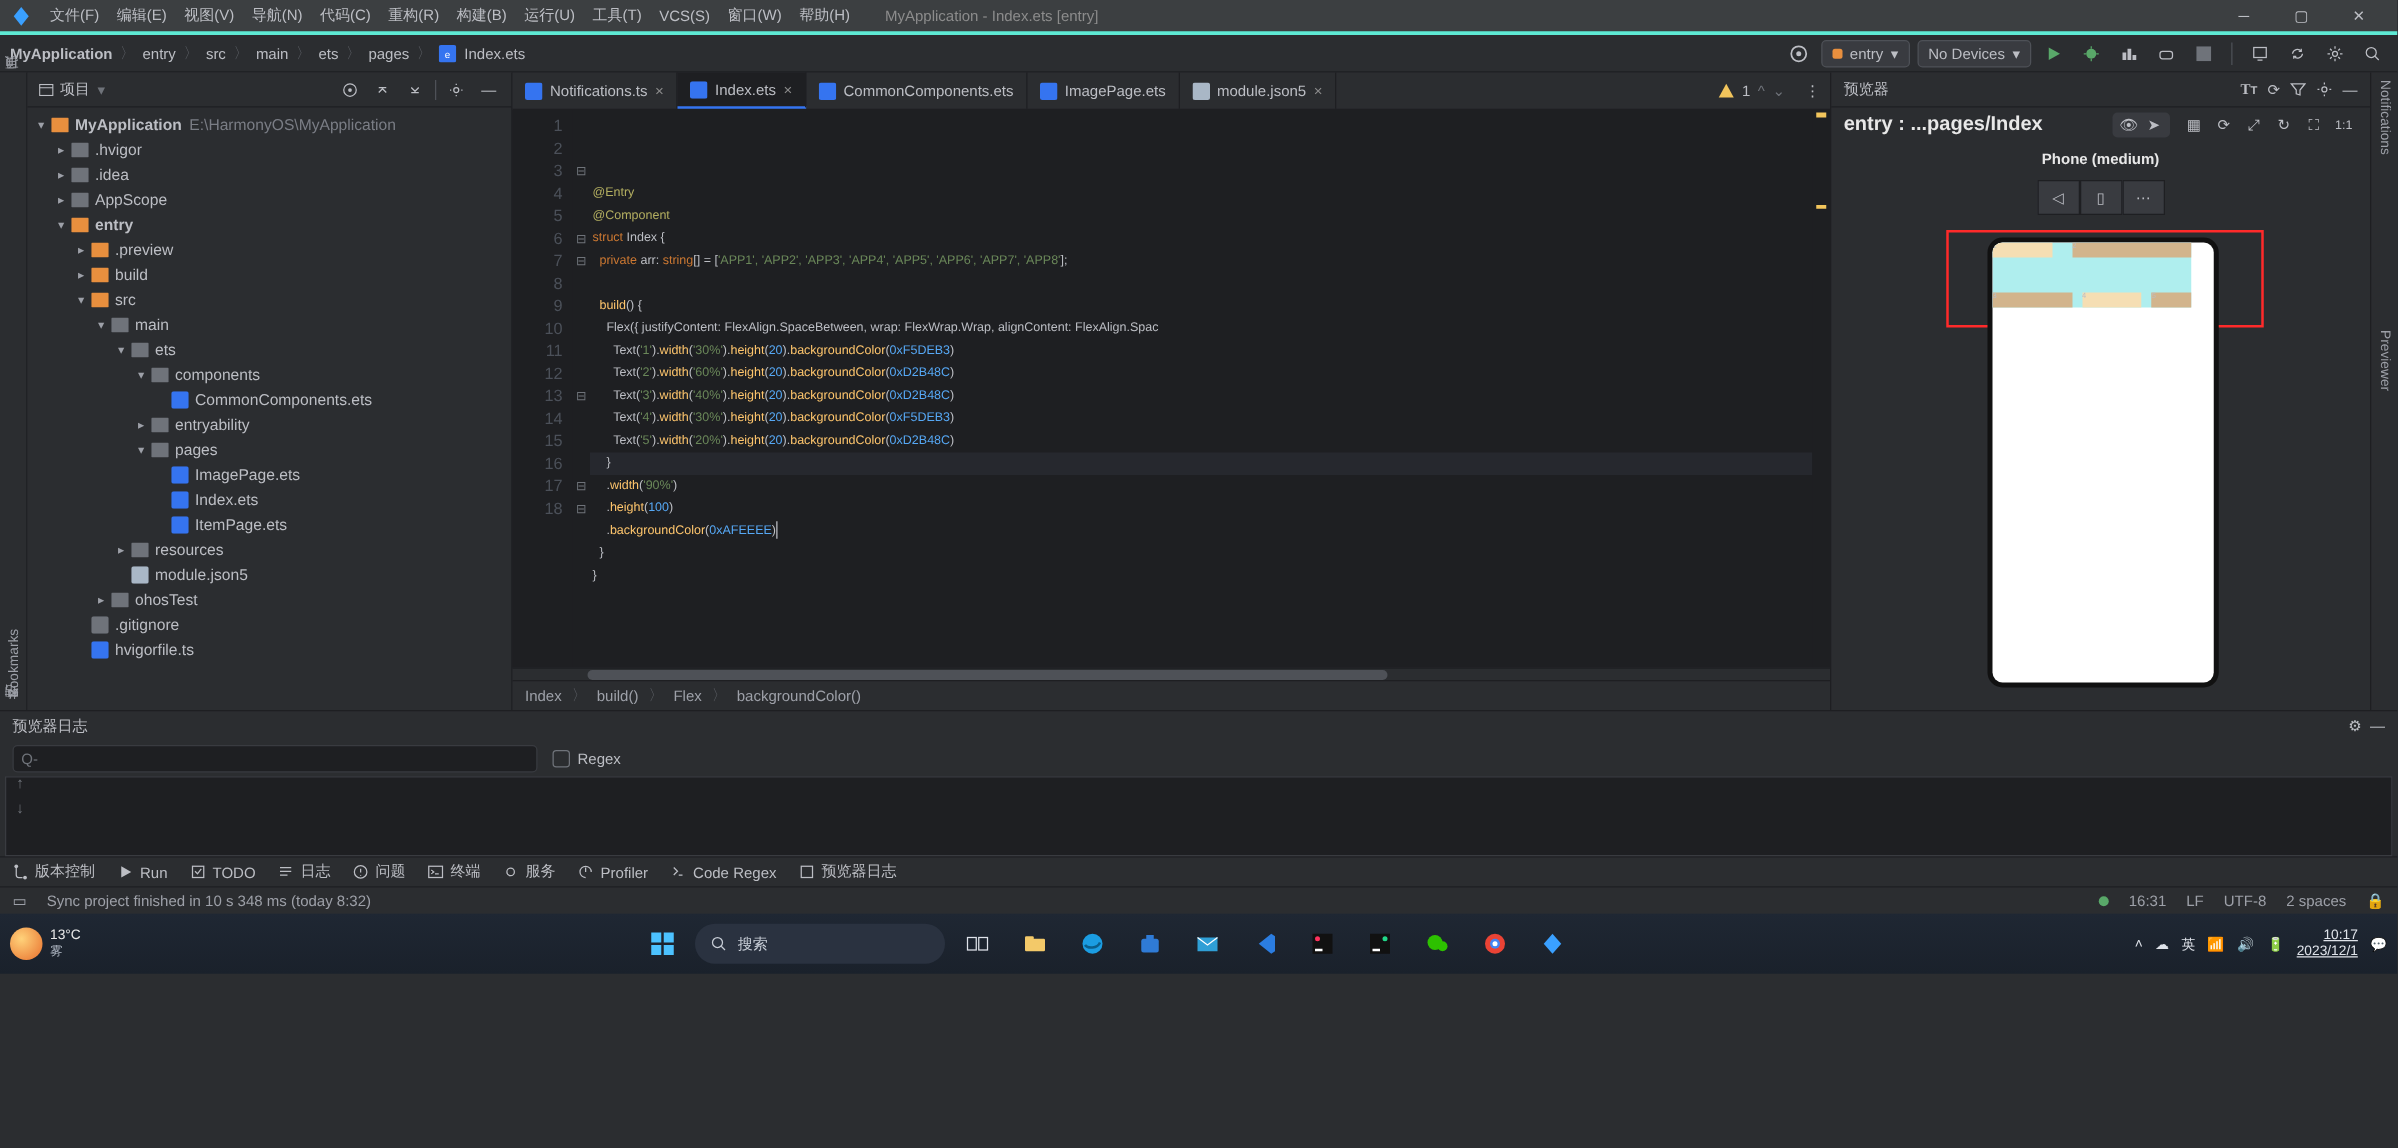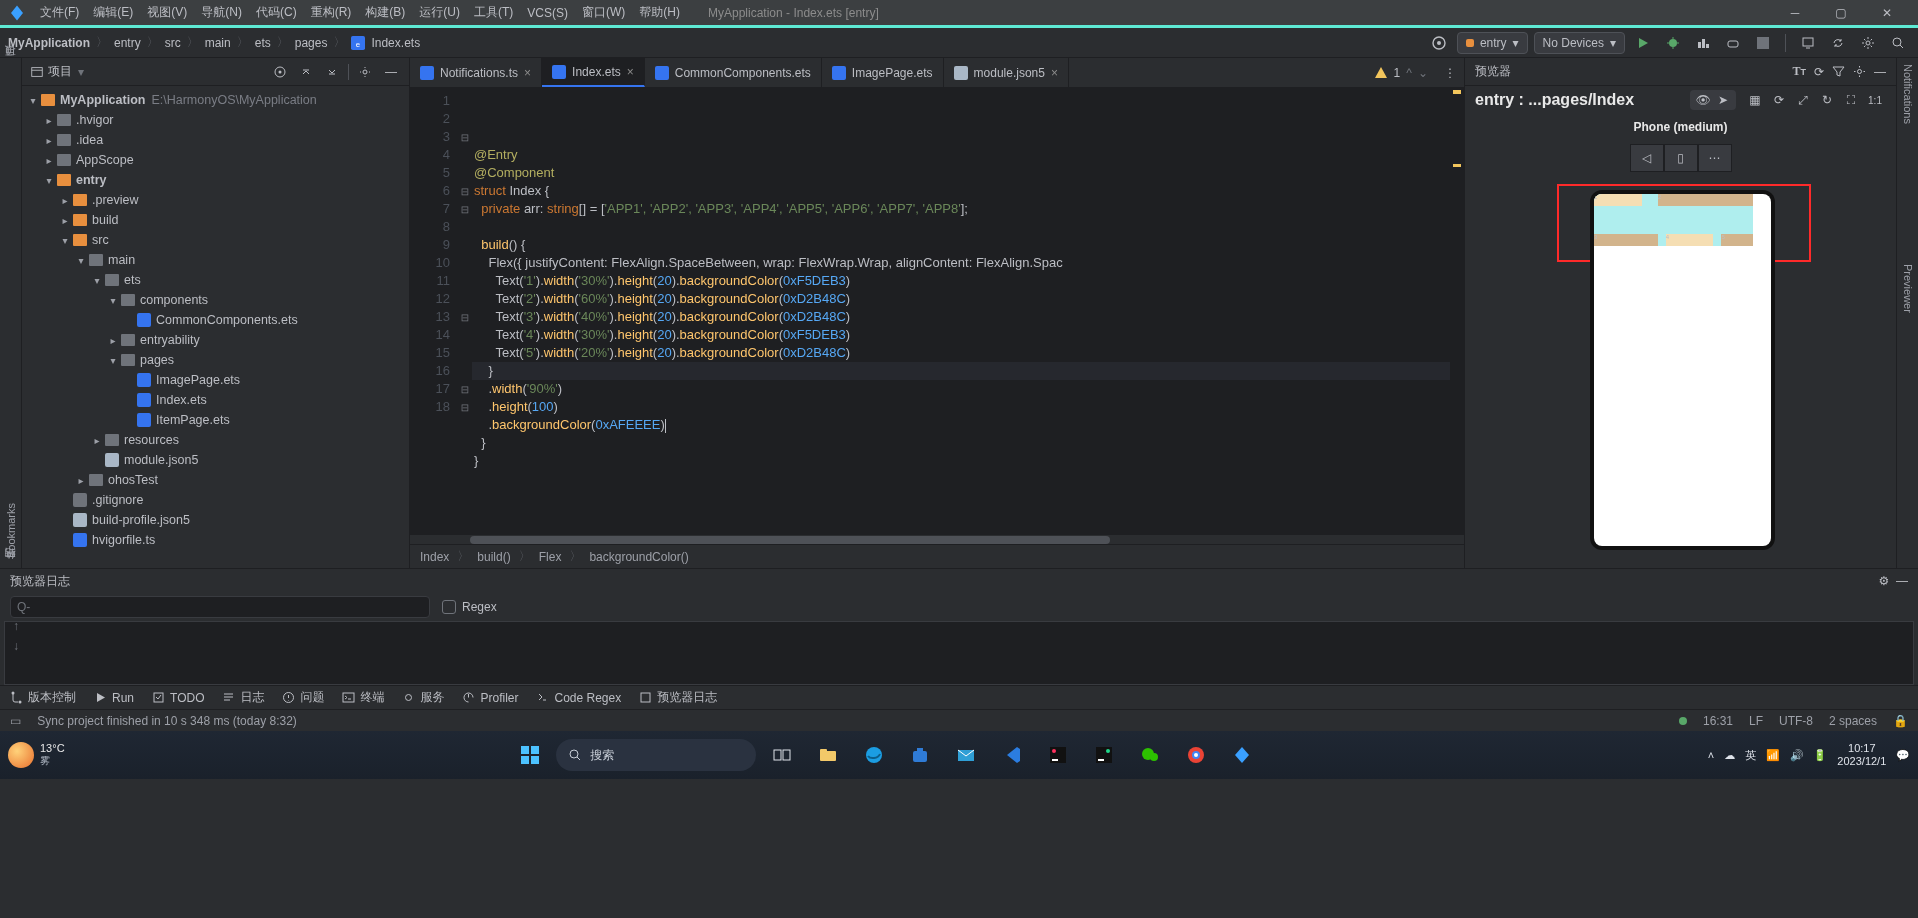--- a/index.html
+++ b/index.html
@@ -49,21 +49,21 @@
   .tab .fi{width:14px;height:14px;}
   .tab.active { background:#1e1f22; border-bottom:2px solid #3574f0;}
   .tab .close{font-size:12px;color:#8c8c8c;}
   .tabs .spacer{flex:1;}
   .ed-warn { display:flex; align-items:center; gap:6px; padding:0 8px;}
   .ed-warn .yt{ width:14px;height:14px;}
   .ed-body { flex:1; display:flex; overflow:hidden; position:relative;}
   .gutter { width:48px; background:#1e1f22; color:#4b5059; text-align:right; padding:4px 8px 4px 0; font-family:Consolas,monospace; font-size:13px; line-height:18px;}
   .foldg { width:14px; background:#1e1f22; padding-top:4px; display:flex; flex-direction:column; align-items:center;}
   .foldg span{ height:18px; color:#6f737a; font-size:10px; display:flex; align-items:center;}
-  .code { flex:1; font-family:Consolas,monospace; font-size:13px; line-height:18px; padding:4px 0 0 2px; white-space:pre; color:#bcbec4; overflow:hidden; position:relative;}
+  .code { flex:1; font-family:Consolas,monospace; font-size:10px; line-height:18px; padding:4px 0 0 2px; white-space:pre; color:#bcbec4; overflow:hidden; position:relative;}
   .code .hl-line{ position:absolute; left:0; right:0; height:18px; background:#26282e; top:274px; z-index:0;}
   .c-ann{color:#b3ae60;}
   .c-kw{color:#cc7832;}
   .c-id{color:#bcbec4;}
   .c-ty{color:#cc7832;}
   .c-str{color:#6a8759;}
   .c-num{color:#56a8f5;}
   .c-fn{color:#ffc66d;}
   .c-op{color:#bcbec4;}
   .c-hex{color:#56a8f5;}
@@ -110,21 +110,21 @@
   .statusbar .spacer{flex:1;}
   .statusbar .dot{width:8px;height:8px;border-radius:50%;background:#59a869;}
   .taskbar { height:48px; background:linear-gradient(#1f2733,#1a212b); display:flex; align-items:center; padding:0 8px;}
   .taskbar .left,.taskbar .right{ display:flex; align-items:center; gap:8px;}
   .taskbar .center{ flex:1; display:flex; align-items:center; justify-content:center; gap:6px;}
   .ticon{ width:40px; height:40px; display:flex; align-items:center; justify-content:center; border-radius:4px;}
   .searchpill{ width:200px; height:32px; background:#2a3240; border-radius:16px; display:flex; align-items:center; padding:0 12px; gap:8px; color:#c7cdd6;}
   .weather{ display:flex; align-items:center; gap:6px; color:#e8e8e8; font-size:11px;}
   .weather .wicon{ width:26px;height:26px; border-radius:50%; background:radial-gradient(circle at 35% 35%,#ffd27a,#e86f2d);} 
   .tray{ display:flex; align-items:center; gap:10px; color:#dfe3ea; font-size:11px;}
-  .tray .clock{ text-align:center; line-height:13px;}
+  .tray .clock{ text-align:right; line-height:13px;text-decoration:underline;}
   svg{display:block;}
 </style>
 </head>
 <body>
 
 <div class="menubar">
   <div class="logo">
     <svg viewBox="0 0 24 24" width="18" height="18">
         <path d="M12 2 L20 12 L12 22 L4 12 Z" fill="#3aa0ff"></path>
       </svg>
@@ -483,29 +483,20 @@
             <svg width="14" height="14" viewBox="0 0 14 14">
               <rect width="14" height="14" rx="2" fill="#6f737a"></rect>
             </svg>
           </span>
           <span class="node-label">.gitignore</span>
         </div>
       <div class="tnode" style="padding-left:36px">
           <span class="tw"></span>
           <span class="ticon">
             <svg width="14" height="14" viewBox="0 0 14 14">
-              <rect width="14" height="14" rx="2" fill="#a9b7c6"></rect>
-            </svg>
-          </span>
-          <span class="node-label">build-profile.json5</span>
-        </div>
-      <div class="tnode" style="padding-left:36px">
-          <span class="tw"></span>
-          <span class="ticon">
-            <svg width="14" height="14" viewBox="0 0 14 14">
               <rect width="14" height="14" rx="2" fill="#3574f0"></rect>
             </svg>
           </span>
           <span class="node-label">hvigorfile.ts</span>
         </div>
 
     </div>
   </div>
 
   <div class="editor">

